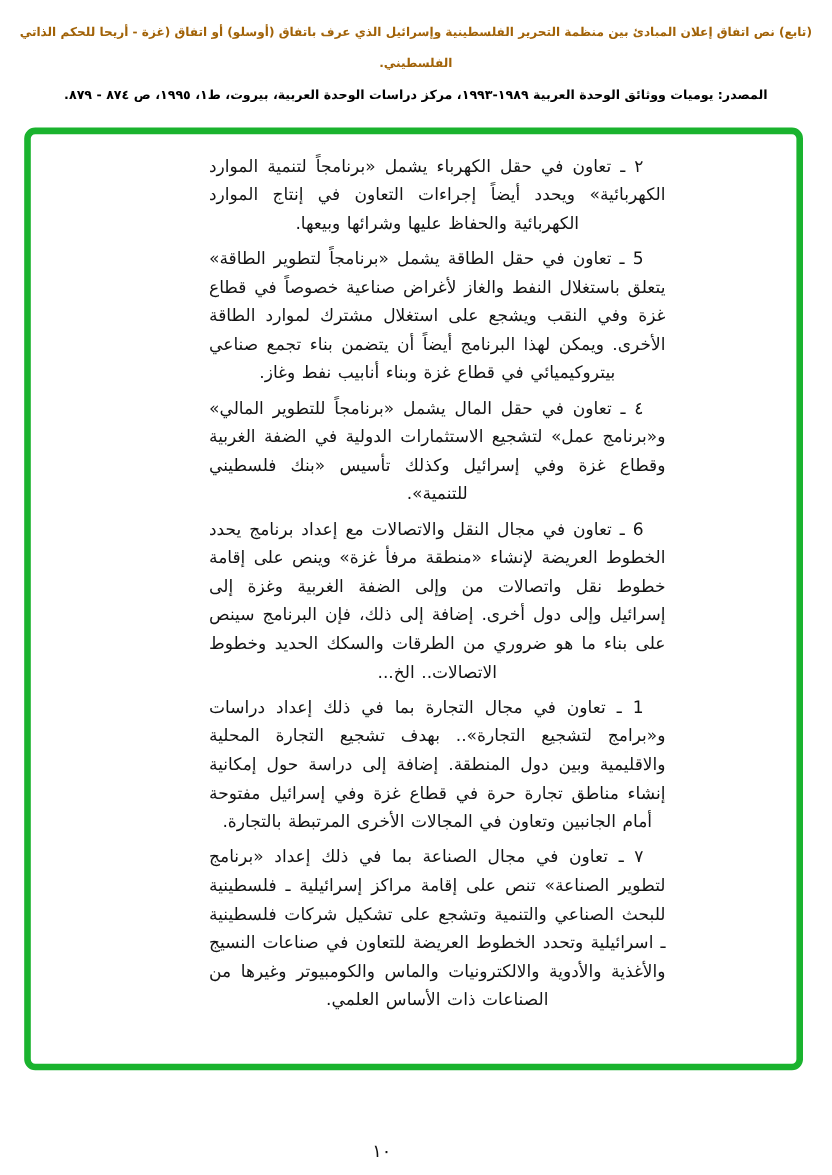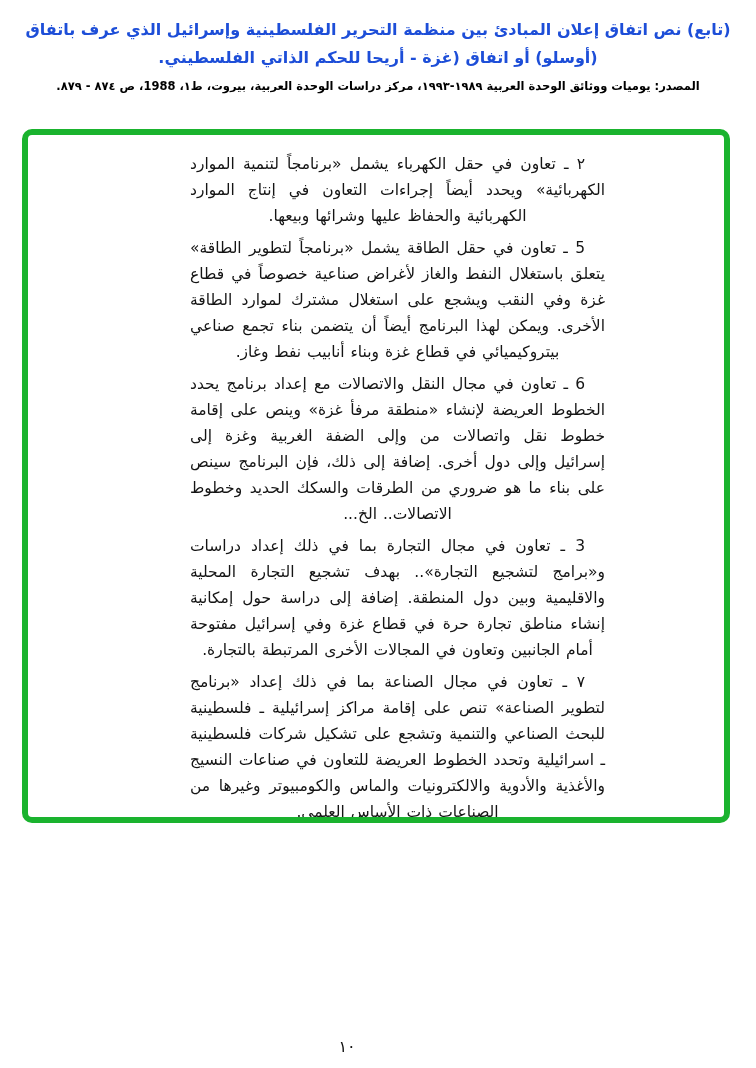--- a/index.html
+++ b/index.html
@@ -11,39 +11,39 @@
     font-family: "DejaVu Sans", sans-serif;
     position: relative;
     overflow: hidden;
   }
   .doc-header {
     padding-top: 16px;
     text-align: center;
   }
   .doc-title {
     font-weight: bold;
-    font-size: 16px;
+    font-size: 11px;
     line-height: 28px;
-    color: #1d4ed8;
+    color: #a16207;
     padding: 0 12px;
   }
   .doc-source {
     font-weight: bold;
     font-size: 11.5px;
     line-height: 16px;
     color: #000000;
     margin-top: 6px;
     padding: 0 8px;
   }
   .green-frame {
     position: absolute;
     left: 22px;
-    top: 129px;
+    top: 116px;
     width: 708px;
-    height: 694px;
+    height: 857px;
     box-sizing: border-box;
     border: 6px solid #1ab32e;
     border-radius: 10px;
     background: #ffffff;
     overflow: hidden;
   }
   .doc-body {
     box-sizing: border-box;
     width: 100%;
     height: 100%;
@@ -70,28 +70,29 @@
   .page-number {
     font-size: 16px;
     color: #111111;
   }
 </style>
 </head>
 <body>
 
 <header class="doc-header">
   <div class="doc-title">(تابع) نص اتفاق إعلان المبادئ بين منظمة التحرير الفلسطينية وإسرائيل الذي عرف باتفاق (أوسلو) أو اتفاق (غزة - أريحا للحكم الذاتي الفلسطيني.</div>
-  <div class="doc-source">المصدر: يوميات ووثائق الوحدة العربية ١٩٨٩-١٩٩٣، مركز دراسات الوحدة العربية، بيروت، ط١، 1988، ص ٨٧٤ - ٨٧٩.</div>
+  <div class="doc-source">المصدر: يوميات ووثائق الوحدة العربية ١٩٨٩-١٩٩٣، مركز دراسات الوحدة العربية، بيروت، ط١، ١٩٩٥، ص ٨٧٤ - ٨٧٩.</div>
 </header>
 
 <div class="green-frame">
   <div class="doc-body">
     <p>٢ ـ تعاون في حقل الكهرباء يشمل «برنامجاً لتنمية الموارد الكهربائية» ويحدد أيضاً إجراءات التعاون في إنتاج الموارد الكهربائية والحفاظ عليها وشرائها وبيعها.</p>
     <p>5 ـ تعاون في حقل الطاقة يشمل «برنامجاً لتطوير الطاقة» يتعلق باستغلال النفط والغاز لأغراض صناعية خصوصاً في قطاع غزة وفي النقب ويشجع على استغلال مشترك لموارد الطاقة الأخرى. ويمكن لهذا البرنامج أيضاً أن يتضمن بناء تجمع صناعي بيتروكيميائي في قطاع غزة وبناء أنابيب نفط وغاز.</p>
+    <p>٤ ـ تعاون في حقل المال يشمل «برنامجاً للتطوير المالي» و«برنامج عمل» لتشجيع الاستثمارات الدولية في الضفة الغربية وقطاع غزة وفي إسرائيل وكذلك تأسيس «بنك فلسطيني للتنمية».</p>
     <p>6 ـ تعاون في مجال النقل والاتصالات مع إعداد برنامج يحدد الخطوط العريضة لإنشاء «منطقة مرفأ غزة» وينص على إقامة خطوط نقل واتصالات من وإلى الضفة الغربية وغزة إلى إسرائيل وإلى دول أخرى. إضافة إلى ذلك، فإن البرنامج سينص على بناء ما هو ضروري من الطرقات والسكك الحديد وخطوط الاتصالات.. الخ...</p>
-    <p>3 ـ تعاون في مجال التجارة بما في ذلك إعداد دراسات و«برامج لتشجيع التجارة».. بهدف تشجيع التجارة المحلية والاقليمية وبين دول المنطقة. إضافة إلى دراسة حول إمكانية إنشاء مناطق تجارة حرة في قطاع غزة وفي إسرائيل مفتوحة أمام الجانبين وتعاون في المجالات الأخرى المرتبطة بالتجارة.</p>
+    <p>1 ـ تعاون في مجال التجارة بما في ذلك إعداد دراسات و«برامج لتشجيع التجارة».. بهدف تشجيع التجارة المحلية والاقليمية وبين دول المنطقة. إضافة إلى دراسة حول إمكانية إنشاء مناطق تجارة حرة في قطاع غزة وفي إسرائيل مفتوحة أمام الجانبين وتعاون في المجالات الأخرى المرتبطة بالتجارة.</p>
     <p>٧ ـ تعاون في مجال الصناعة بما في ذلك إعداد «برنامج لتطوير الصناعة» تنص على إقامة مراكز إسرائيلية ـ فلسطينية للبحث الصناعي والتنمية وتشجع على تشكيل شركات فلسطينية ـ اسرائيلية وتحدد الخطوط العريضة للتعاون في صناعات النسيج والأغذية والأدوية والالكترونيات والماس والكومبيوتر وغيرها من الصناعات ذات الأساس العلمي.</p>
   </div>
 </div>
 
 <footer class="page-footer">
   <span class="page-number">١٠</span>
 </footer>
 
 </body></html>

